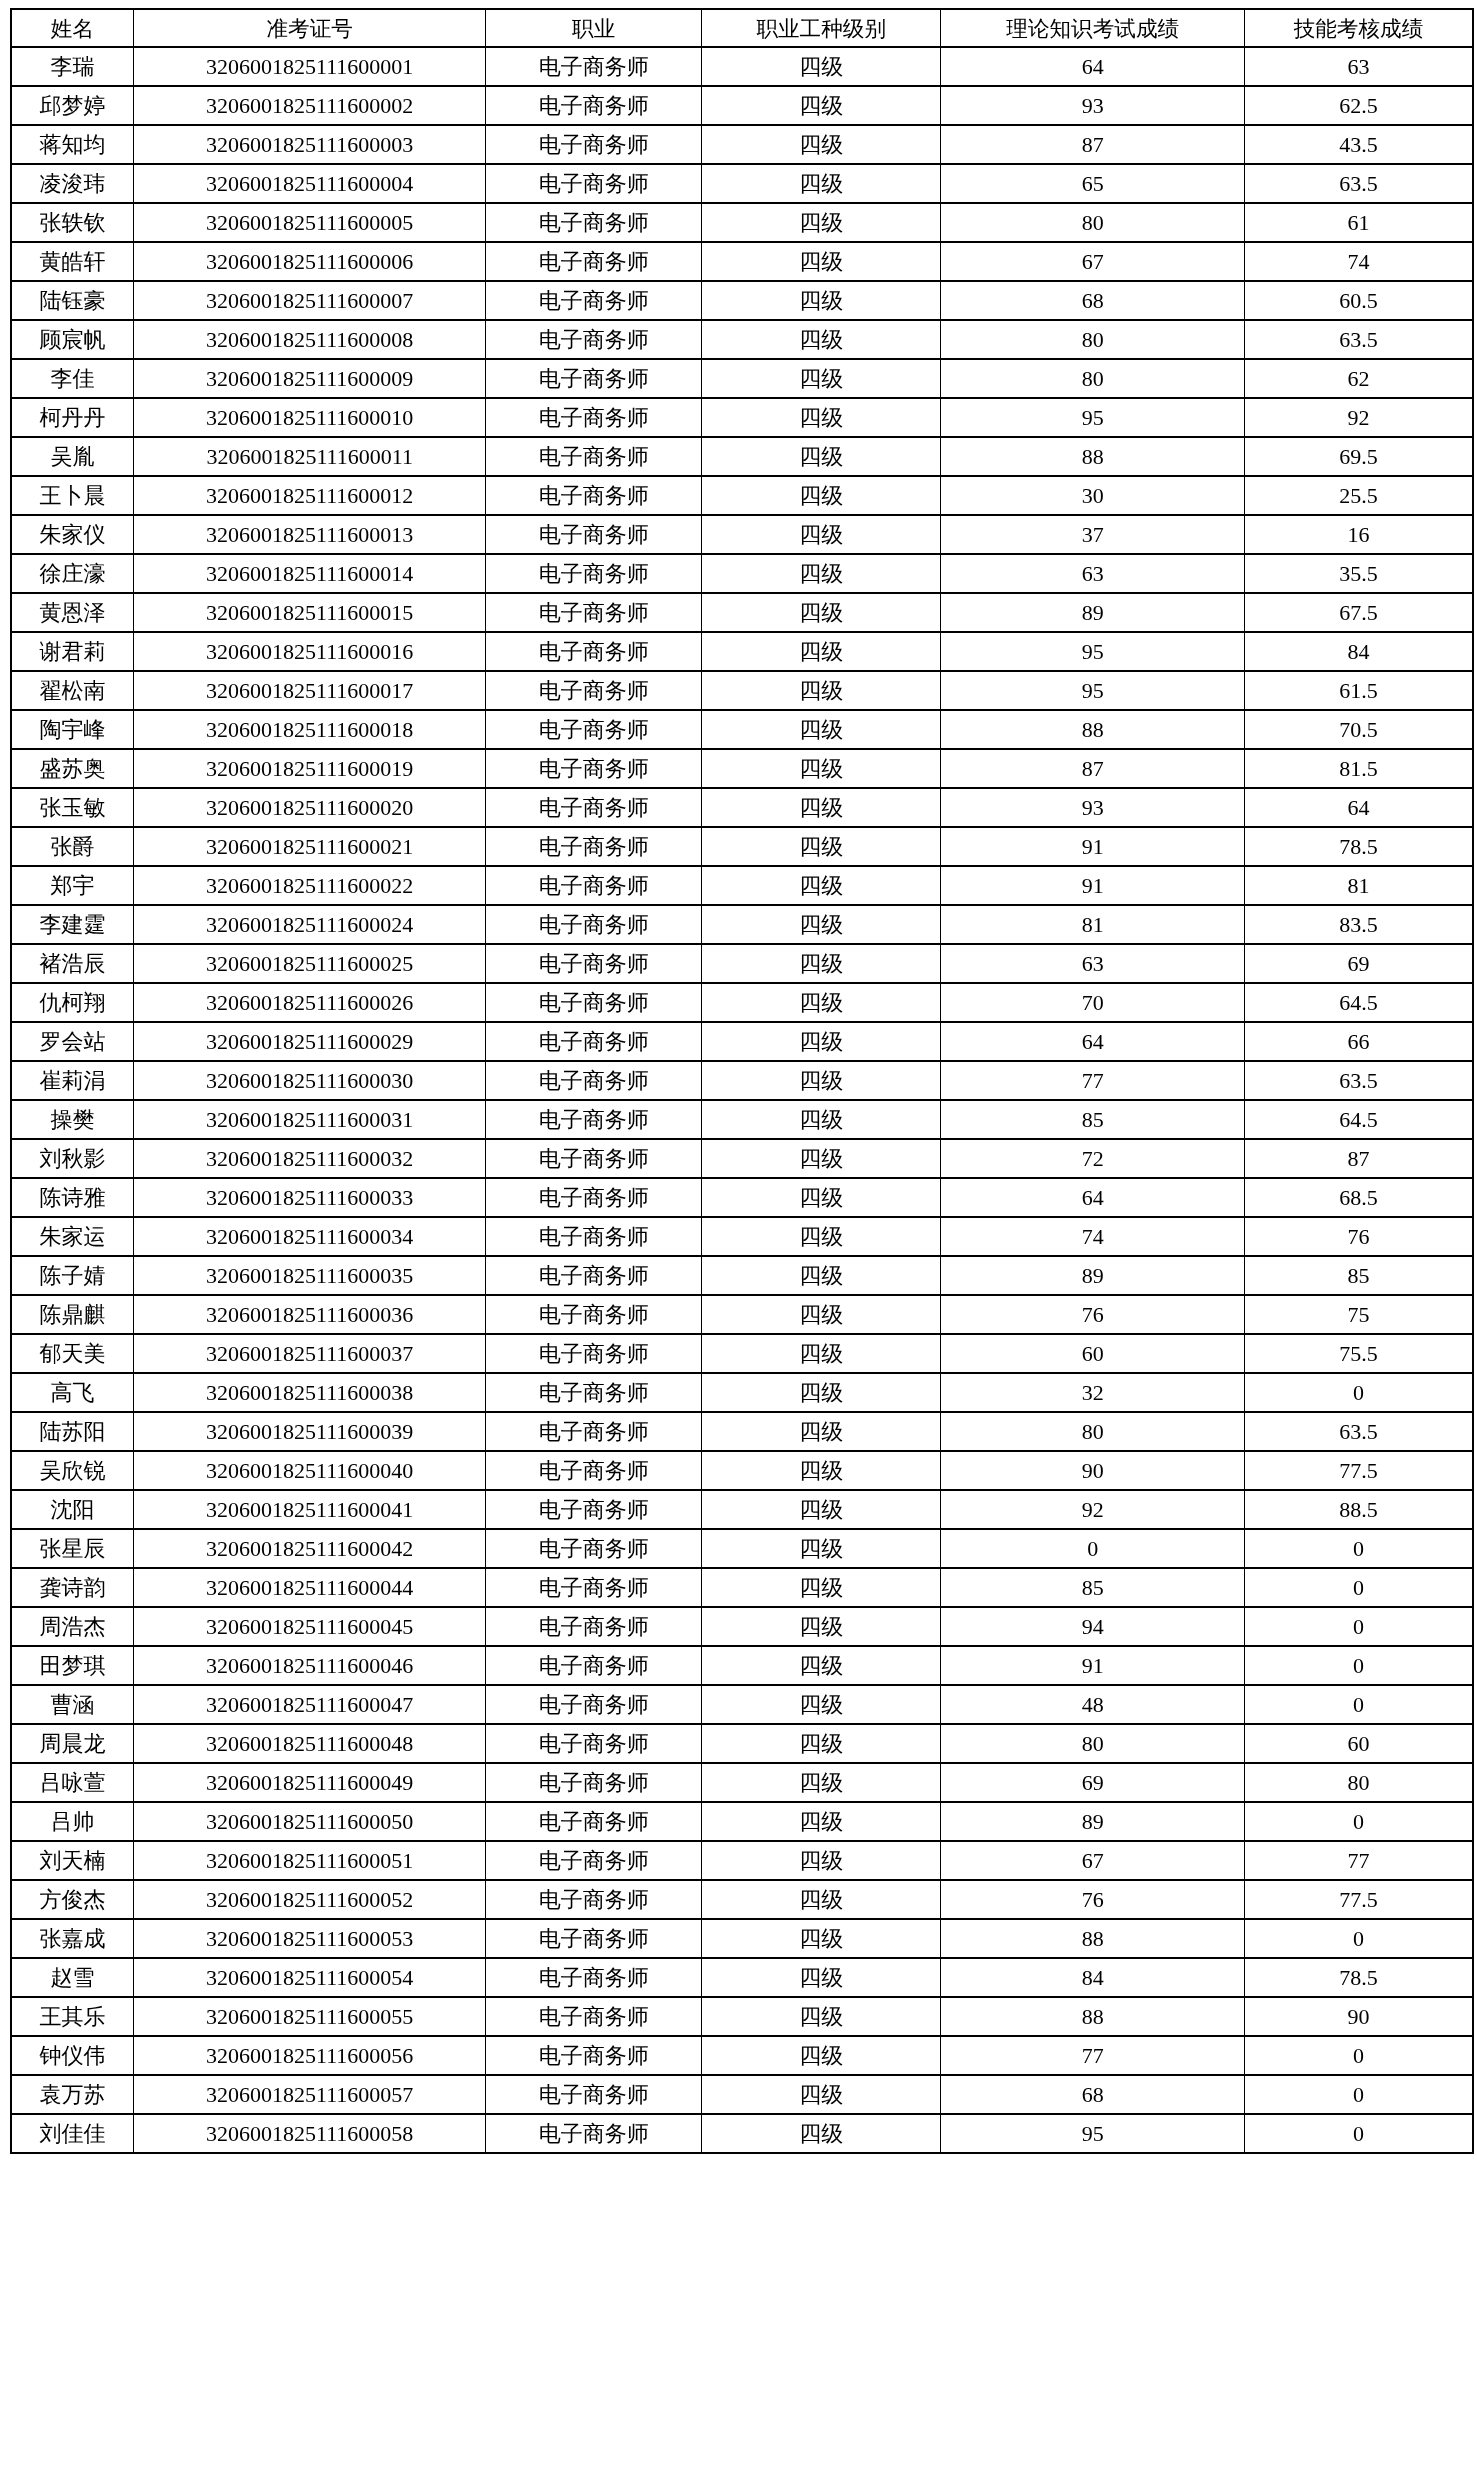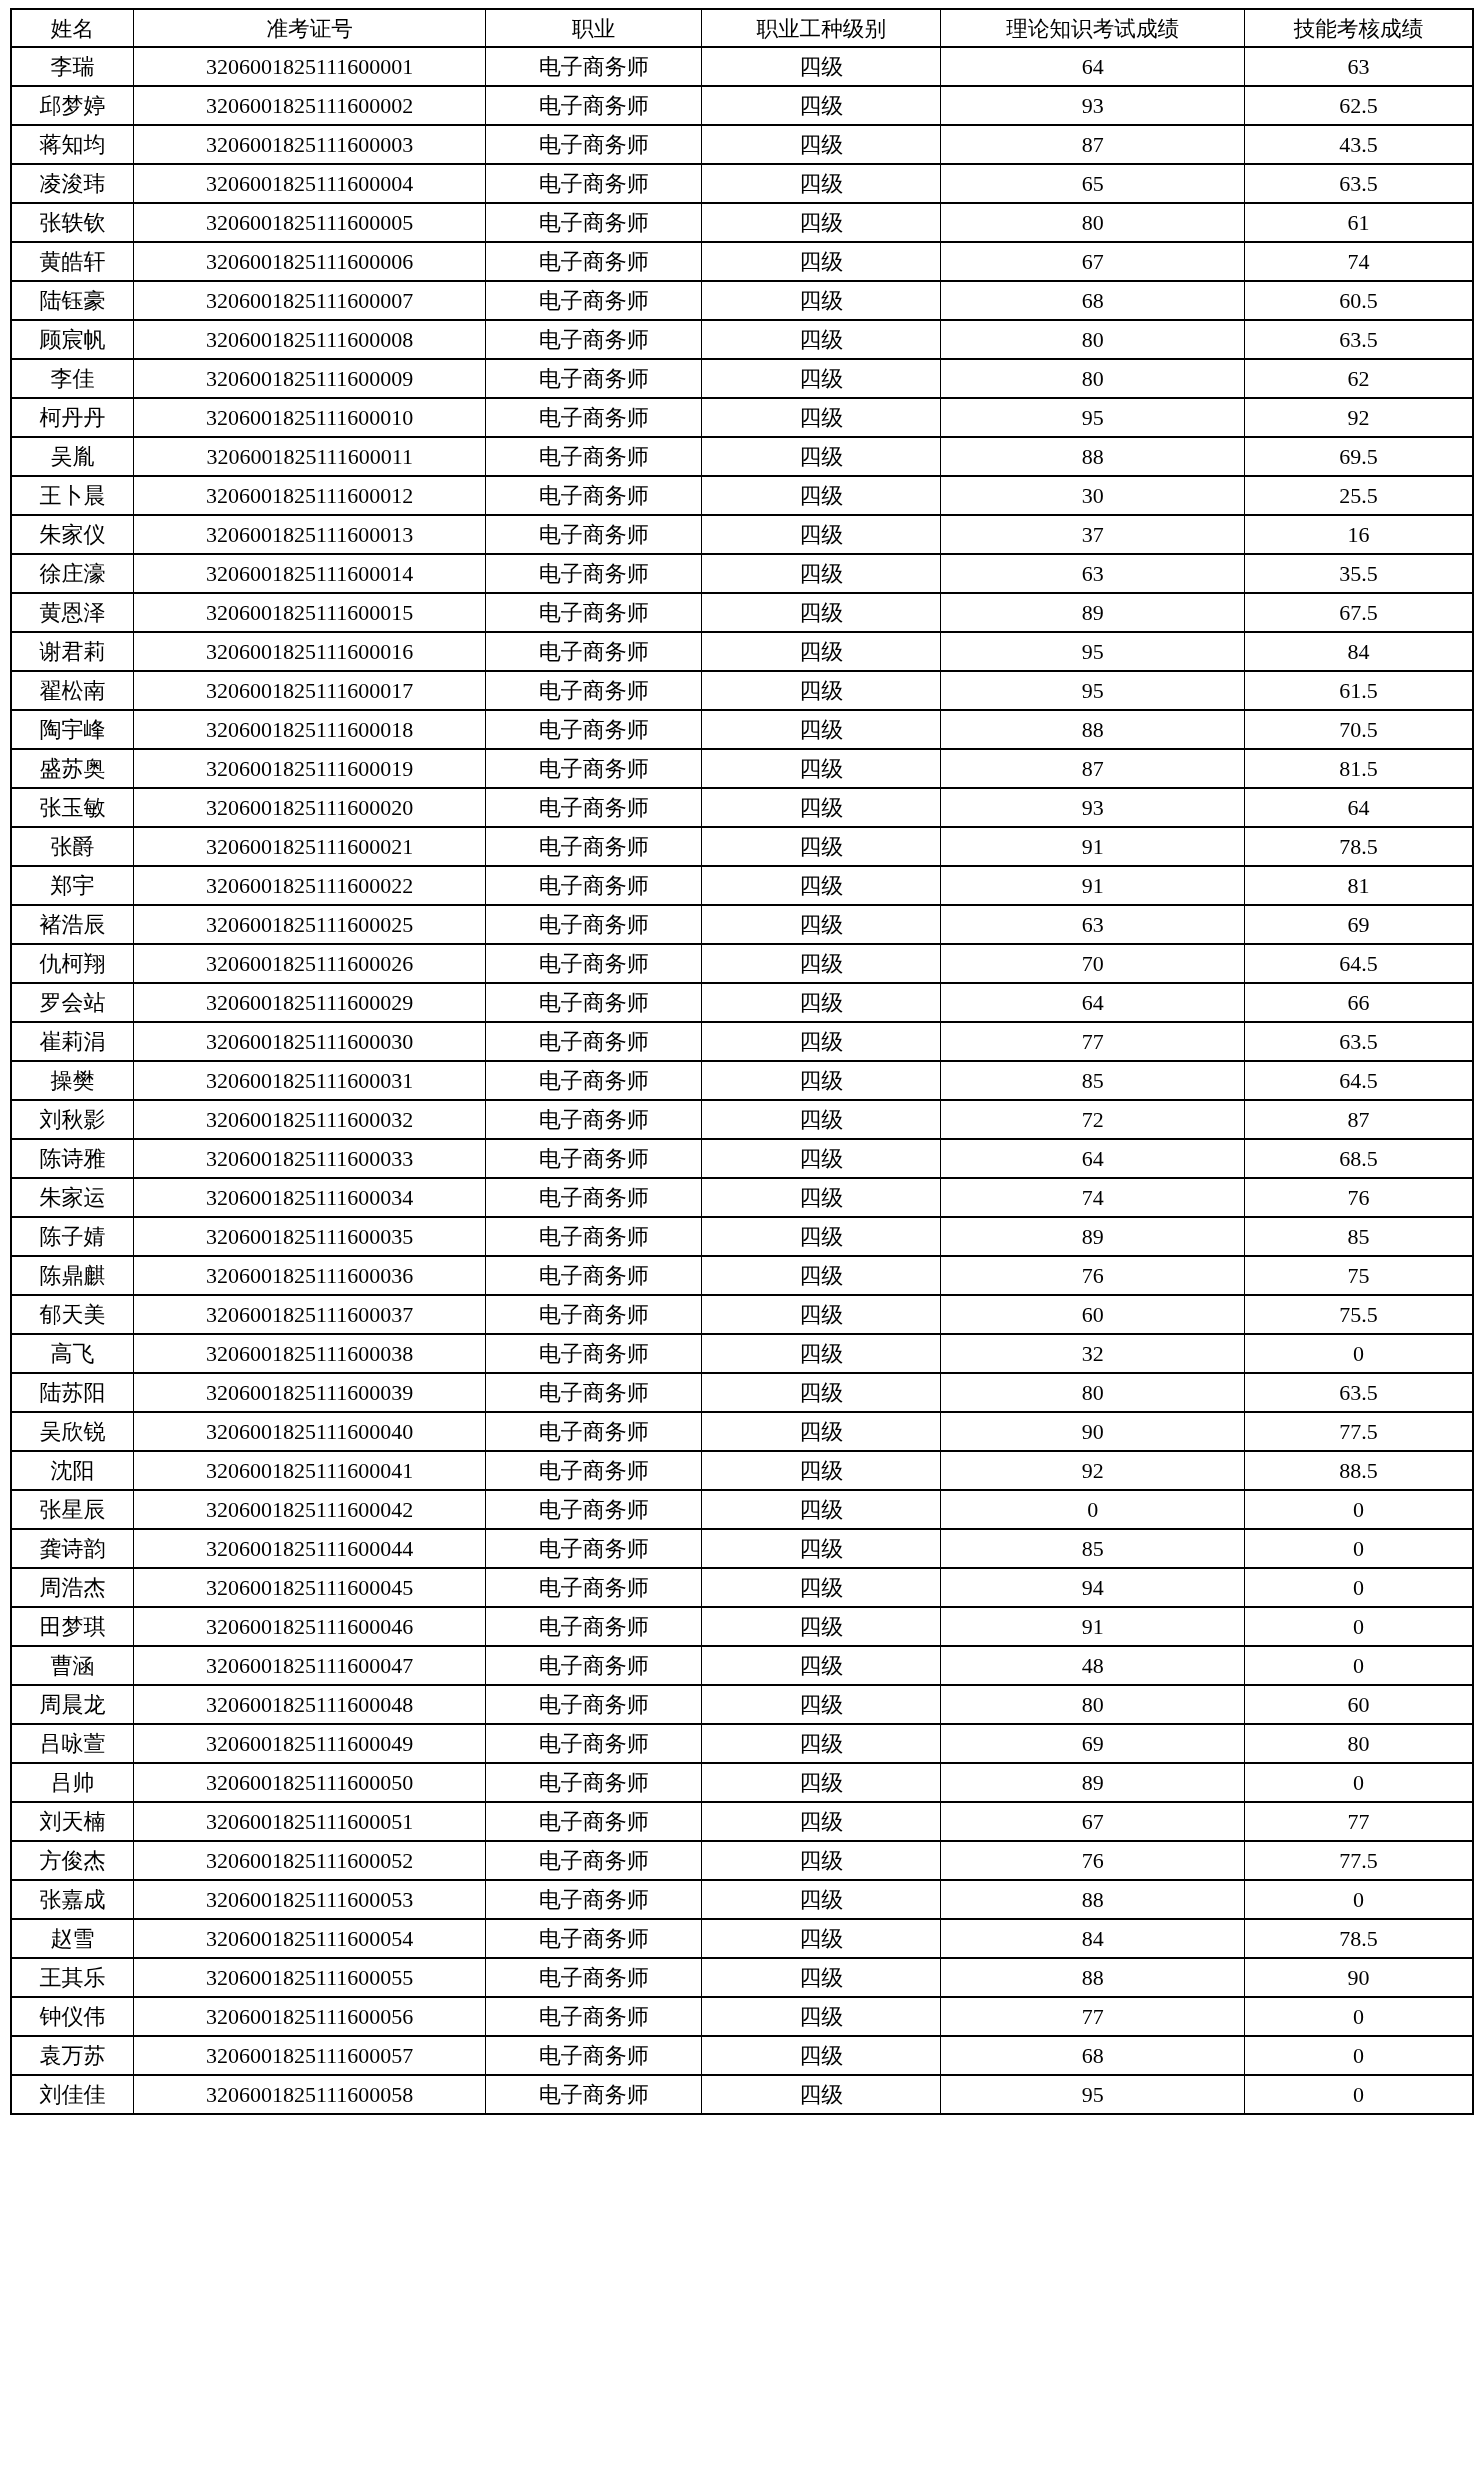--- a/index.html
+++ b/index.html
@@ -262,20 +262,28 @@
       <tr>
         <td>郑宇</td>
         <td>3206001825111600022</td>
         <td>电子商务师</td>
         <td>四级</td>
         <td>91</td>
         <td>81</td>
       </tr>
 
 
+      <tr>
+        <td>李建霆</td>
+        <td>3206001825111600024</td>
+        <td>电子商务师</td>
+        <td>四级</td>
+        <td>81</td>
+        <td>83.5</td>
+      </tr>
 
       <tr>
         <td>褚浩辰</td>
         <td>3206001825111600025</td>
         <td>电子商务师</td>
         <td>四级</td>
         <td>63</td>
         <td>69</td>
       </tr>
 

